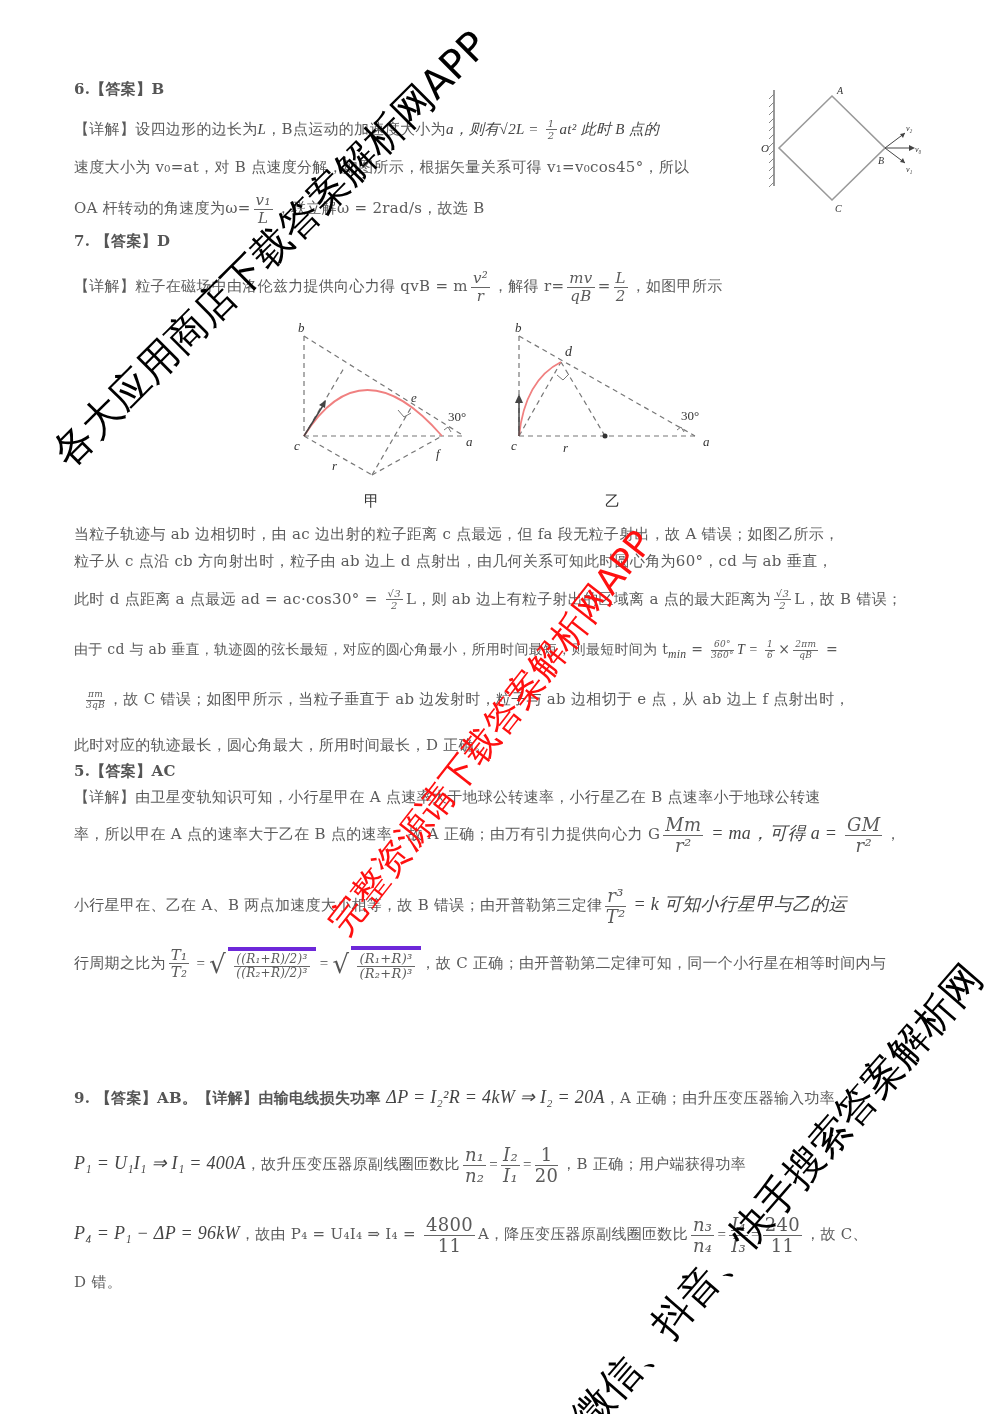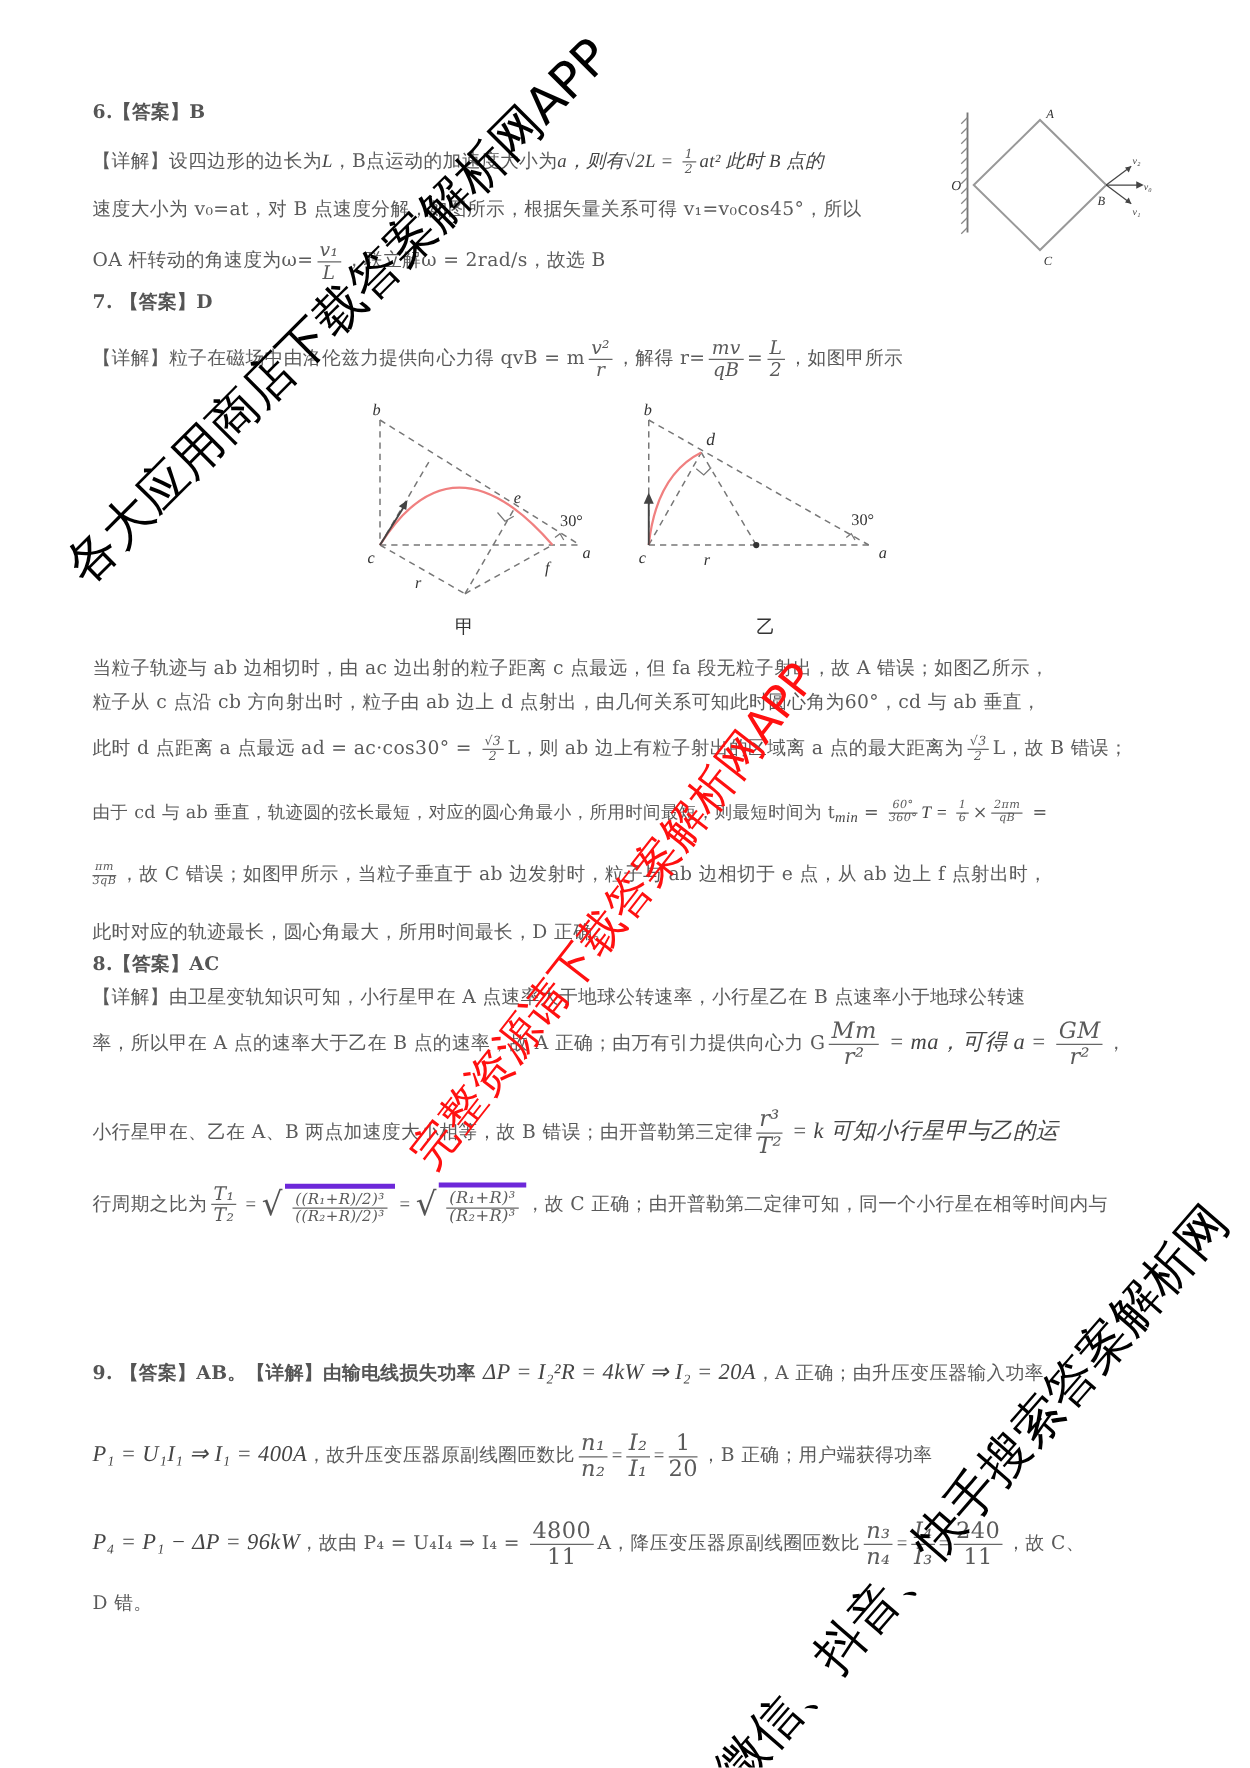--- a/index.html
+++ b/index.html
@@ -139,26 +139,26 @@
 
   <div class="line" style="top:588px;">
     <span>此时 d 点距离 a 点最远 ad = ac·cos30° = </span><span class="frac" style="font-size:10px;"><span class="num">√3</span><span>2</span></span><span>L，则 ab 边上有粒子射出的区域离 a 点的最大距离为</span><span class="frac" style="font-size:10px;"><span class="num">√3</span><span>2</span></span><span>L，故 B 错误；</span>
   </div>
 
   <div class="line" style="top:640px; font-size:14px;">
     <span>由于 cd 与 ab 垂直，轨迹圆的弦长最短，对应的圆心角最小，所用时间最短，则最短时间为 t</span><sub class="math">min</sub><span> = </span><span class="frac" style="font-size:9px;"><span class="num">60°</span><span>360°</span></span><span class="math">T = </span><span class="frac" style="font-size:9px;"><span class="num">1</span><span>6</span></span><span>×</span><span class="frac" style="font-size:9px;"><span class="num">2πm</span><span>qB</span></span><span> =</span>
   </div>
 
   <div class="line" style="top:690px;">
-    <span class="frac" style="font-size:9px; margin-left:0;"><span class="num">πm</span><span>3qB</span></span><span>，故 C 错误；如图甲所示，当粒子垂直于 ab 边发射时，粒子与 ab 边相切于 e 点，从 ab 边上 f 点射出时，</span>
+    <span class="frac" style="font-size:9px; margin-left:12px;"><span class="num">πm</span><span>3qB</span></span><span>，故 C 错误；如图甲所示，当粒子垂直于 ab 边发射时，粒子与 ab 边相切于 e 点，从 ab 边上 f 点射出时，</span>
   </div>
 
   <div class="line" style="top:736px;">此时对应的轨迹最长，圆心角最大，所用时间最长，D 正确。</div>
 
-  <div class="line head" style="top:762px;">8.【答案】AC</div>
+  <div class="line head" style="top:762px;">5.【答案】AC</div>
   <div class="line" style="top:788px;">【详解】由卫星变轨知识可知，小行星甲在 A 点速率大于地球公转速率，小行星乙在 B 点速率小于地球公转速</div>
 
   <div class="line" style="top:815px;">
     <span>率，所以甲在 A 点的速率大于乙在 B 点的速率，故 A 正确；由万有引力提供向心力 G</span><span class="frac big"><span class="num">Mm</span><span>r²</span></span><span class="math big"> = ma，可得 a = </span><span class="frac big"><span class="num">GM</span><span>r²</span></span><span>，</span>
   </div>
 
   <div class="line" style="top:886px;">
     <span>小行星甲在、乙在 A、B 两点加速度大小相等，故 B 错误；由开普勒第三定律</span><span class="frac big"><span class="num">r³</span><span>T²</span></span><span class="math big"> = k 可知小行星甲与乙的运</span>
   </div>
 

